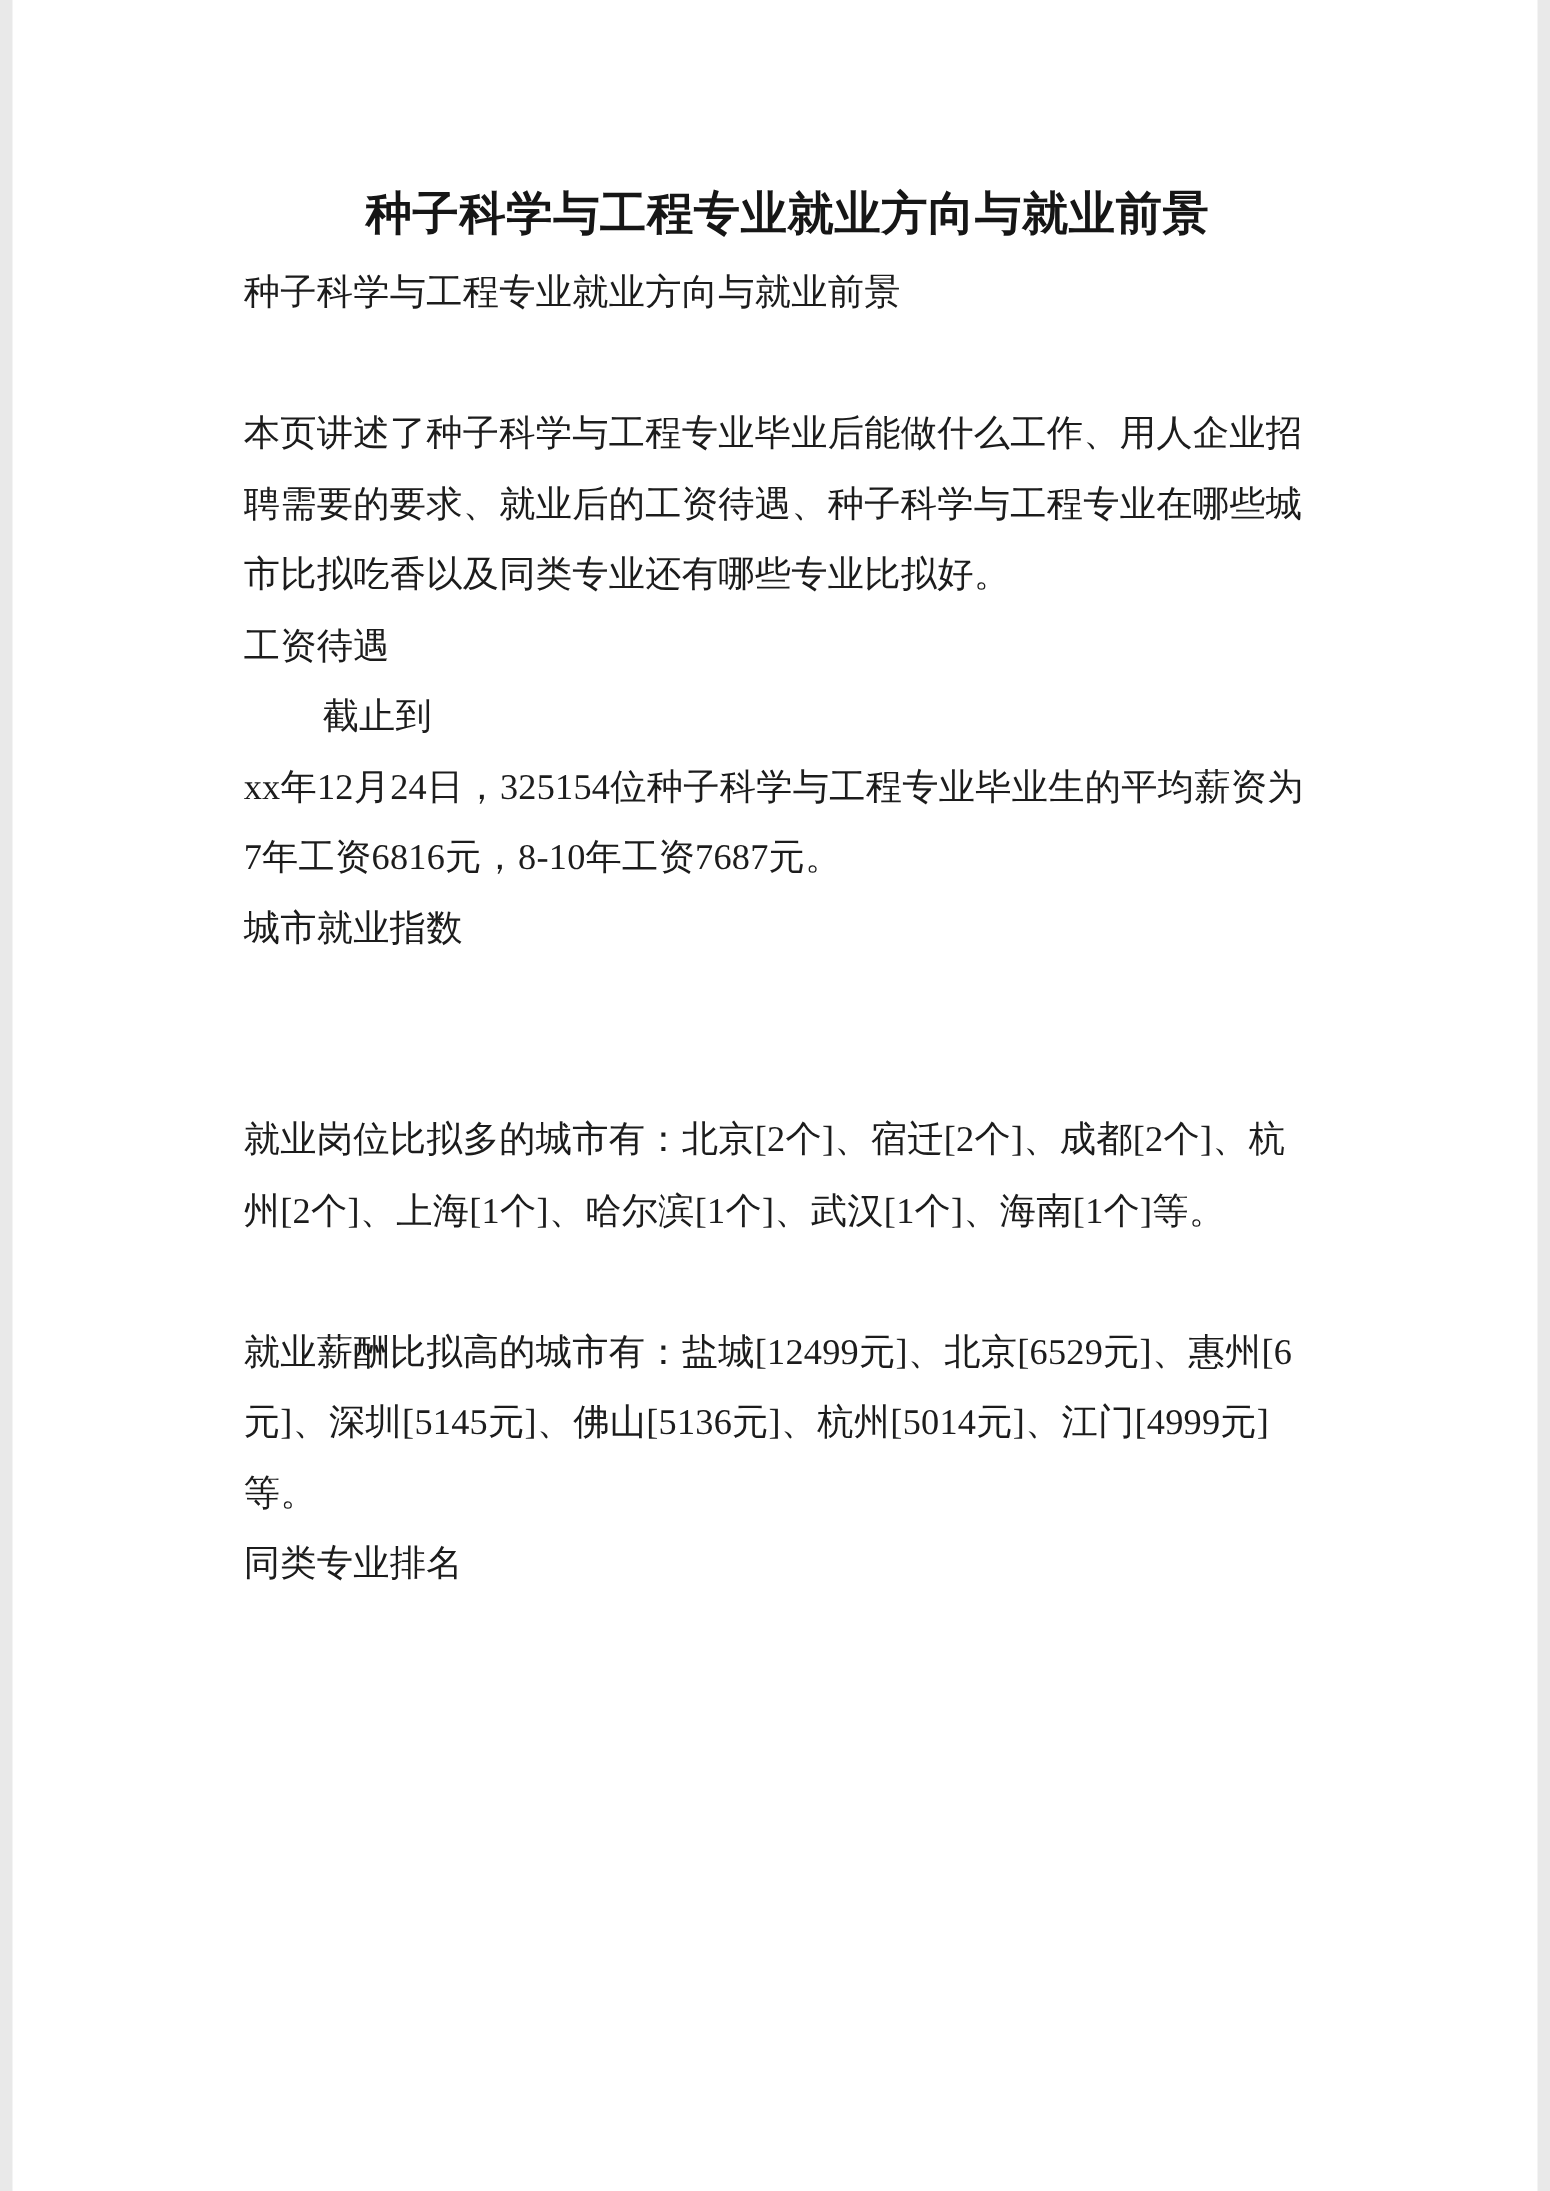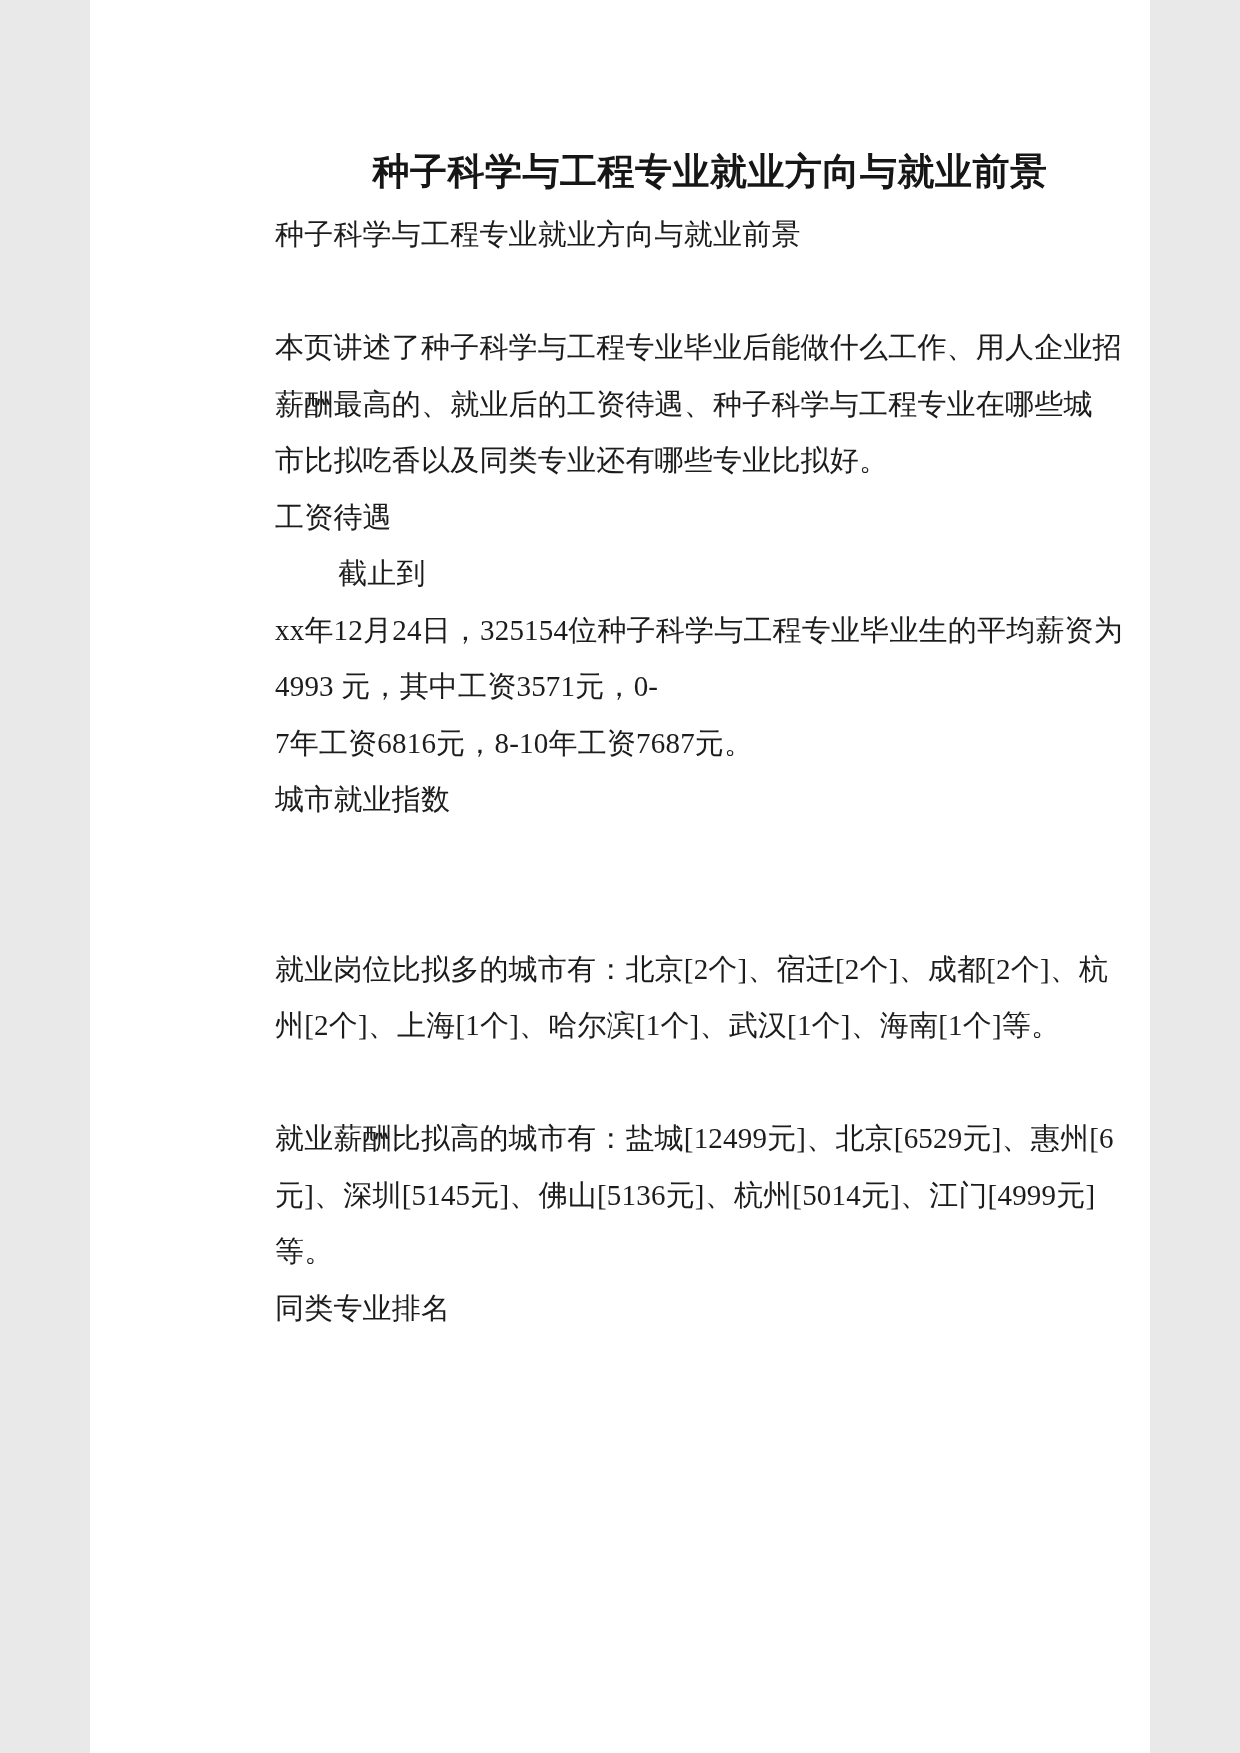--- a/index.html
+++ b/index.html
@@ -2,21 +2,21 @@
 <html><head>
 <meta charset="utf-8">
 <style>
   html, body {
     margin: 0;
     padding: 0;
     background: #e9e9e9;
   }
   .page {
     position: relative;
-    width: 1060px;
+    width: 1220px;
     height: 1753px;
     margin: 0 auto;
     background: #ffffff;
     overflow: hidden;
     font-family: "Liberation Serif", "DejaVu Serif", serif;
   }
   .doc-title {
     position: absolute;
     left: 0;
     top: 144px;
@@ -50,26 +50,25 @@
 </style>
 </head>
 <body>
 
 <div class="page">
   <h1 class="doc-title">种子科学与工程专业就业方向与就业前景</h1>
   <div class="doc-body">
       <div class="line">种子科学与工程专业就业方向与就业前景</div>
       <div class="line"></div>
       <div class="line">本页讲述了种子科学与工程专业毕业后能做什么工作、用人企业招</div>
-      <div class="line">薪酬最高的、就业后的工资待遇、种子科学与工程专业在哪些城</div>
+      <div class="line">聘需要的要求、就业后的工资待遇、种子科学与工程专业在哪些城</div>
       <div class="line">市比拟吃香以及同类专业还有哪些专业比拟好。</div>
       <div class="line">工资待遇</div>
       <div class="line indent">截止到</div>
       <div class="line">xx年12月24日，325154位种子科学与工程专业毕业生的平均薪资为</div>
-      <div class="line">4993 元，其中工资3571元，0-</div>
       <div class="line">7年工资6816元，8-10年工资7687元。</div>
       <div class="line">城市就业指数</div>
       <div class="line"></div>
       <div class="line"></div>
       <div class="line">就业岗位比拟多的城市有：北京[2个]、宿迁[2个]、成都[2个]、杭</div>
       <div class="line">州[2个]、上海[1个]、哈尔滨[1个]、武汉[1个]、海南[1个]等。</div>
       <div class="line"></div>
       <div class="line">就业薪酬比拟高的城市有：盐城[12499元]、北京[6529元]、惠州[6</div>
       <div class="line">元]、深圳[5145元]、佛山[5136元]、杭州[5014元]、江门[4999元]</div>
       <div class="line">等。</div>

